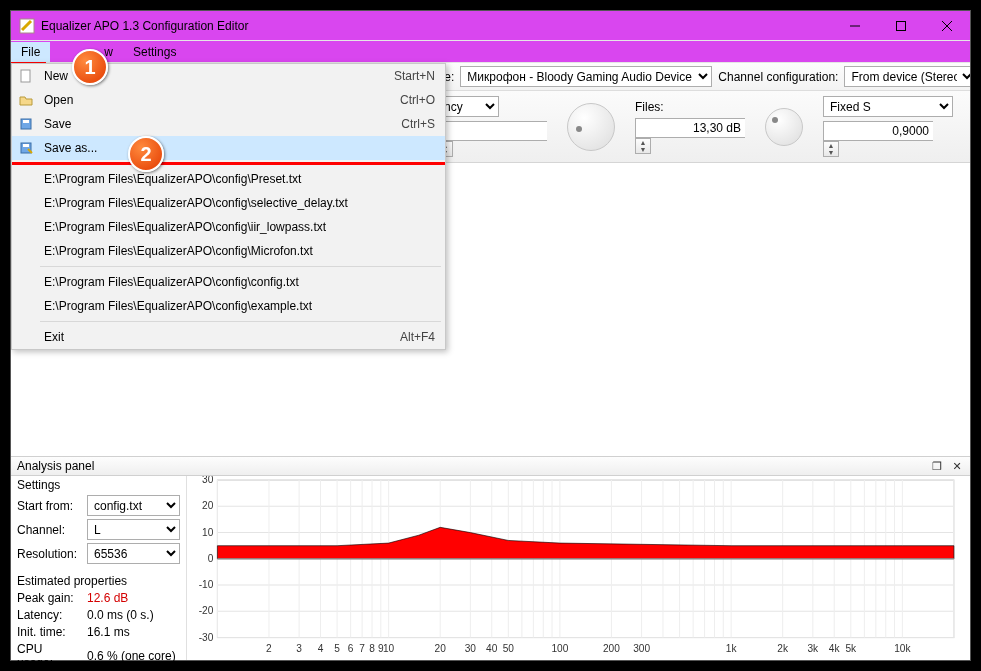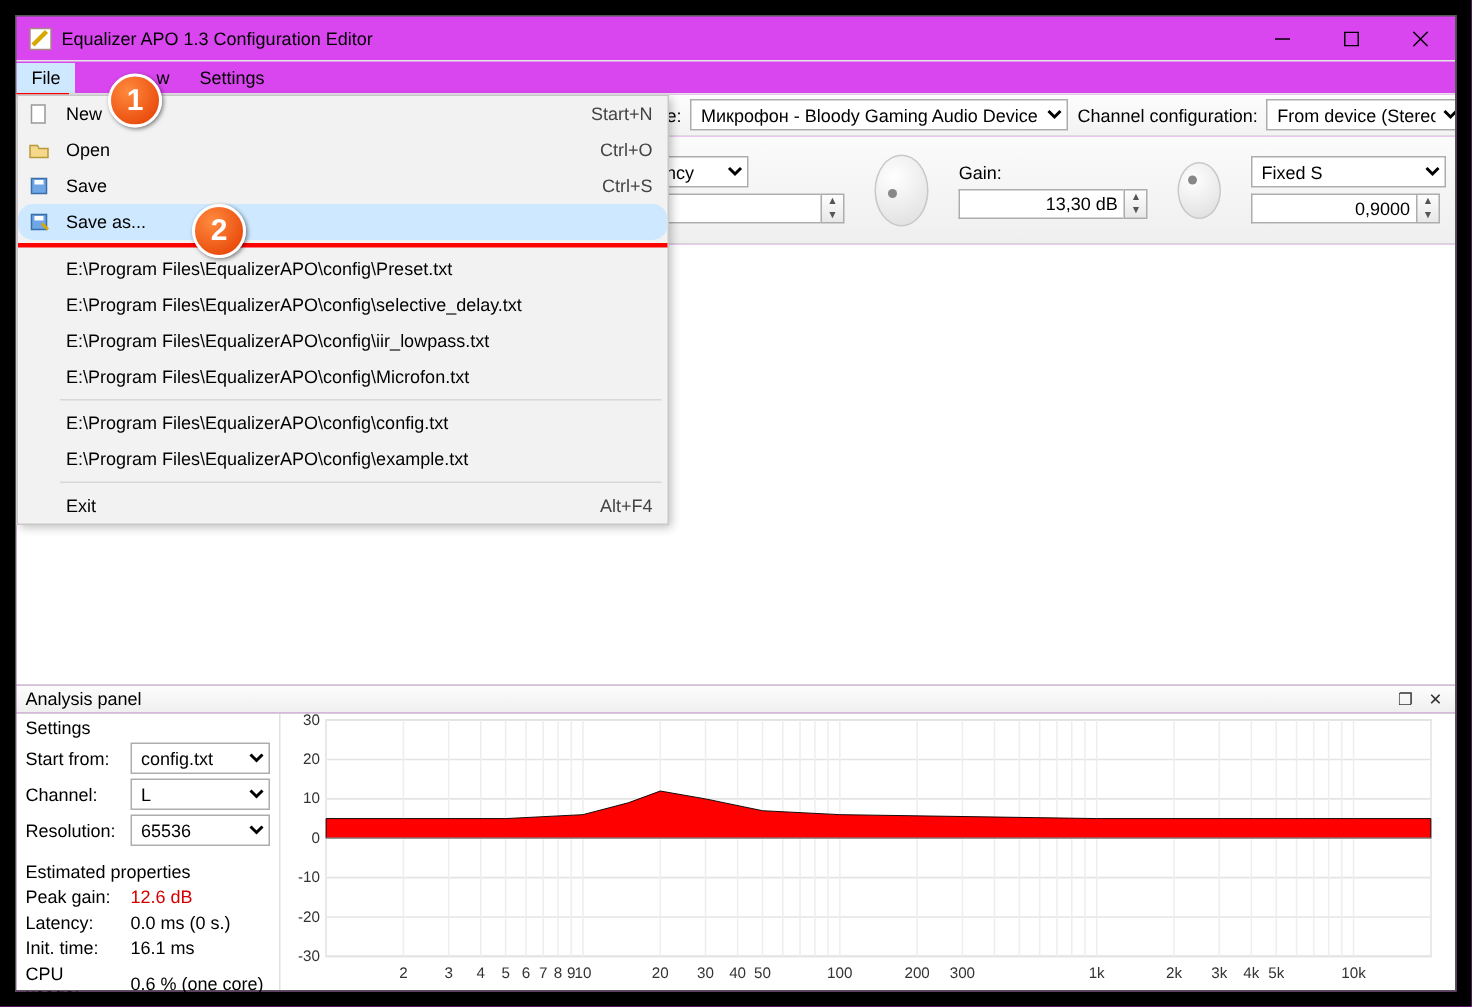--- a/index.html
+++ b/index.html
@@ -18,21 +18,21 @@
 .toolbar-row { height: 28px; background: linear-gradient(#fdfdfd,#f3f3f3); border-bottom: 1px solid #ddd; display: flex; align-items: center; font-size: 12px; padding: 0 6px; gap: 6px; overflow: hidden; }
 .toolbar-row .spacer420 { width: 400px; flex-shrink: 0; }
 .sel { border: 1px solid #adadad; background: #fff; height: 21px; font-size: 12px; padding: 1px 2px; }
 .panel-strip { height: 72px; background: linear-gradient(#fbfbfb,#efefef); border-bottom: 1px solid #d5d5d5; display: flex; align-items: center; padding: 4px 6px; gap: 20px; overflow: hidden; }
 .panel-strip .spacer420 { width: 400px; flex-shrink: 0; }
 .knob { width: 48px; height: 48px; border-radius: 50%; background: radial-gradient(circle at 35% 30%, #fff, #dcdcdc); border: 1px solid #c8c8c8; position: relative; }
 .knob::after { content: ""; position: absolute; width: 6px; height: 6px; background: #888; border-radius: 50%; left: 8px; top: 22px; }
 .knob.small { width: 38px; height: 38px; }
 .knob.small::after { left: 6px; top: 8px; }
 .vgroup { display: flex; flex-direction: column; gap: 4px; font-size: 12px; }
-.spinbox { display: flex; align-items: stretch; }
+.spinbox { display: flex; align-items: stretch; flex-direction: column; }
 .spinbox input { width: 110px; border: 1px solid #adadad; border-right: none; font-size: 12px; padding: 2px 4px; text-align: right; }
 .spinbox .arrows { width: 16px; border: 1px solid #adadad; display: flex; flex-direction: column; background: linear-gradient(#fdfdfd,#e8e8e8); }
 .spinbox .arrows div { flex: 1; font-size: 7px; display: flex; align-items: center; justify-content: center; color: #555; }
 .workspace { flex: 1; background: #fff; }
 .panel-header { height: 20px; background: linear-gradient(#fdfdfd,#efefef); border-top: 1px solid #d0d0d0; border-bottom: 1px solid #d0d0d0; display: flex; align-items: center; font-size: 12px; padding: 0 6px; }
 .panel-header .spacer { flex: 1; }
 .panel-header .pbtn { width: 14px; height: 14px; margin-left: 6px; display: flex; align-items: center; justify-content: center; font-size: 11px; color: #333; }
 .analysis { display: flex; height: 184px; background: #fff; }
 .analysis-left { width: 176px; border-right: 1px solid #e0e0e0; padding: 2px 6px; font-size: 12px; display: flex; flex-direction: column; gap: 3px; }
 .analysis-left .hdr { font-size: 12px; }
@@ -40,21 +40,21 @@
 .arow label { width: 64px; }
 .arow .sel { flex: 1; width: 0; }
 .divider { height: 1px; background: #ddd; margin: 2px 0; }
 .peak { color: #d40000; }
 .chart { flex: 1; position: relative; padding: 0 10px 4px 2px; }
 .chart svg { width: 100%; height: 100%; }
 
 
 .dropdown { position: absolute; left: 0; top: 22px; width: 435px; background: #f2f2f2; border: 1px solid #c8c8c8; box-shadow: 2px 2px 6px rgba(0,0,0,.25); z-index: 10; font-size: 12px; }
 .dropdown .drow { height: 24px; display: flex; align-items: center; padding: 0 10px 0 4px; gap: 8px; }
-.dropdown .drow.hl { background: #cde8ff; border-radius: 10px; }
+.dropdown .drow.hl { background: #cde8ff; }
 .dropdown .drow .dicon { width: 20px; height: 16px; display: flex; align-items: center; justify-content: center; }
 .dropdown .drow .dlabel { flex: 1; }
 .dropdown .drow .dshort { color: #444; }
 .dropdown .dsep { height: 1px; background: #d8d8d8; margin: 3px 4px 3px 28px; }
 .red-line-menu { position: absolute; left: 0; width: 100%; height: 3px; background: #ff0000; top: 98px; }
 
 
 .badge { position: absolute; width: 36px; height: 36px; border-radius: 50%; background: radial-gradient(circle at 35% 30%, #ff8a3d, #e33a00); border: 2px solid #fff; box-shadow: 1px 1px 3px rgba(0,0,0,.5); color: #fff; font-weight: bold; font-size: 20px; display: flex; align-items: center; justify-content: center; z-index: 20; }
 
 .lbl { white-space: nowrap; }
@@ -192,21 +192,21 @@
         <div class="spinbox">
             <input value="" style="">
             <div class="arrows">
               <div>▲</div>
               <div>▼</div>
             </div>
           </div>
       </div>
       <div class="knob"></div>
       <div class="vgroup">
-        <span class="lbl">Gain:</span>
+        <span class="lbl">Files:</span>
         <div class="spinbox">
             <input value="13,30 dB" style="">
             <div class="arrows">
               <div>▲</div>
               <div>▼</div>
             </div>
           </div>
       </div>
       <div class="knob small"></div>
       <div class="vgroup">

